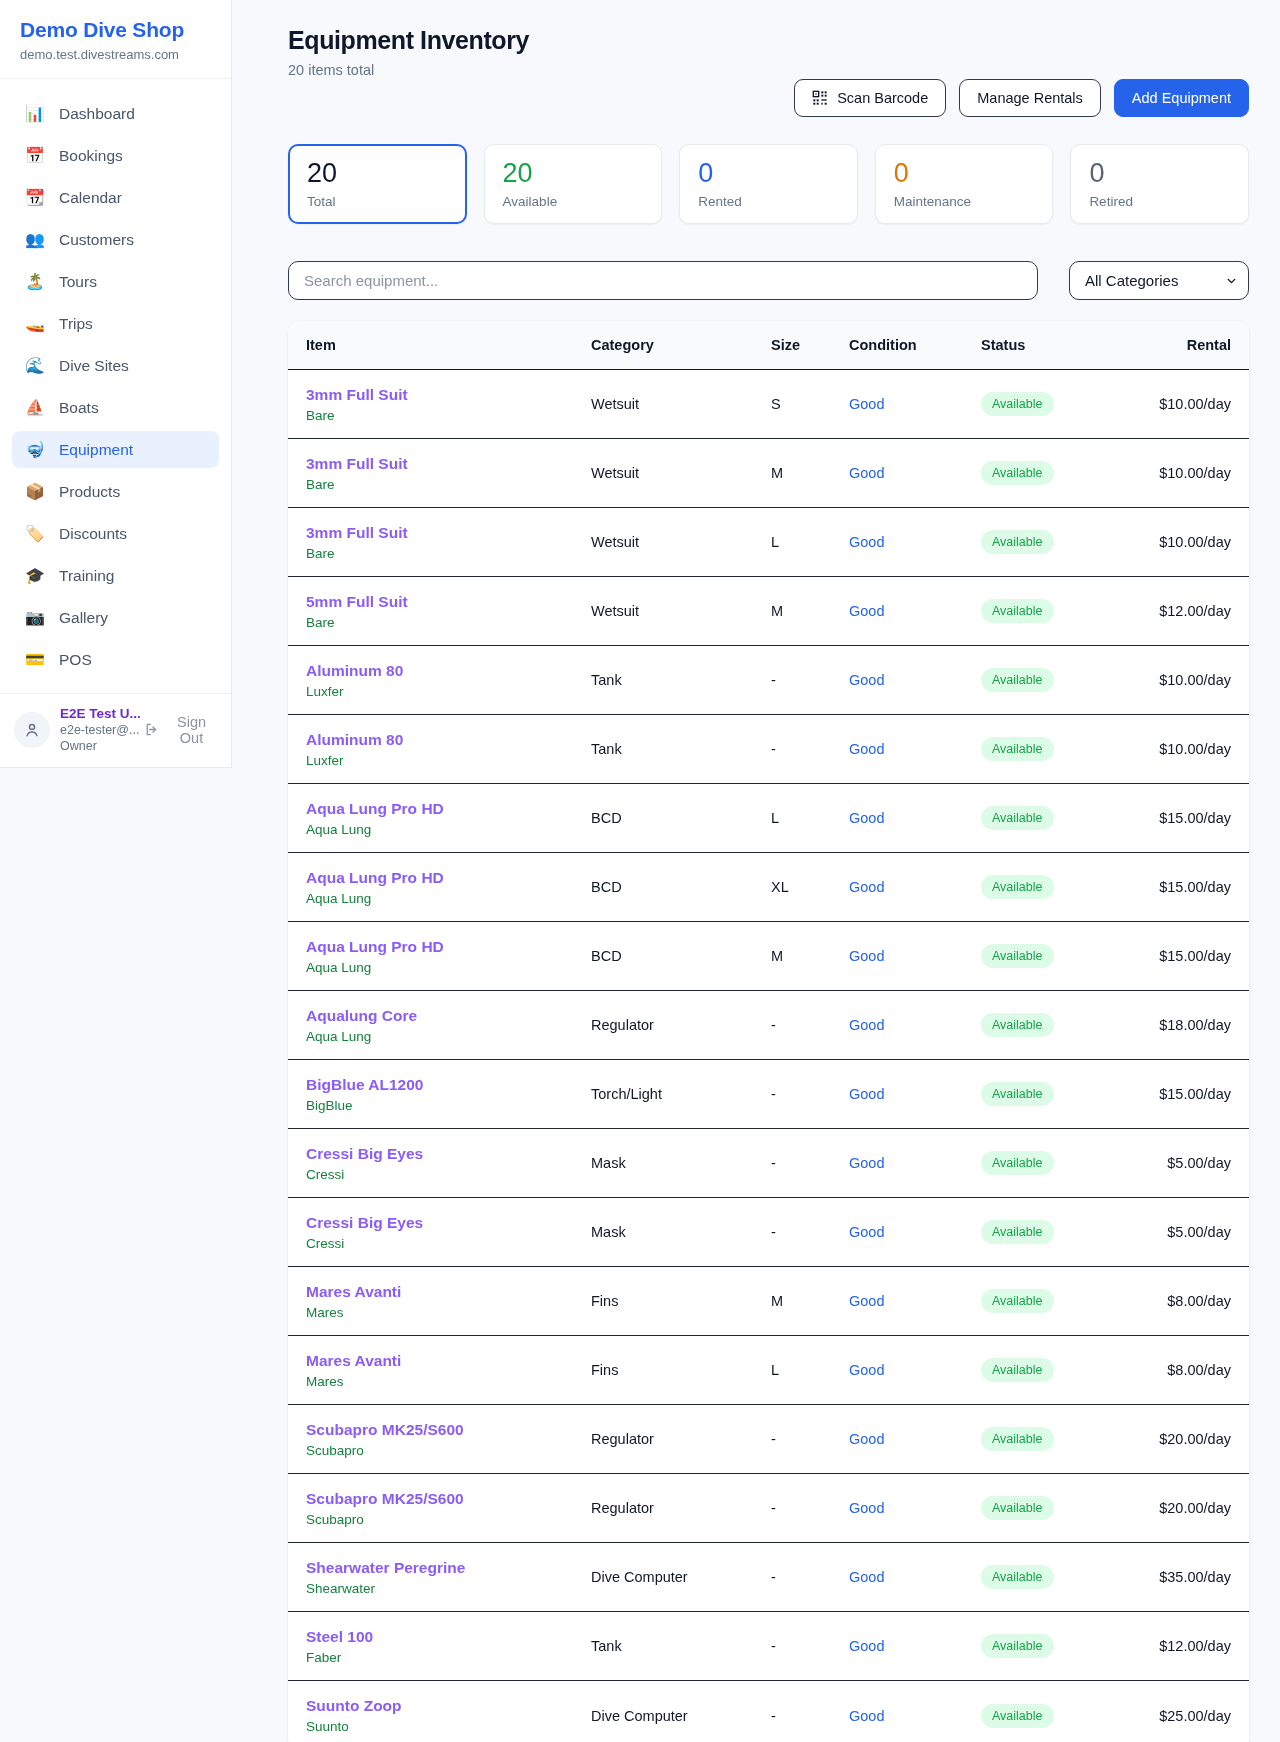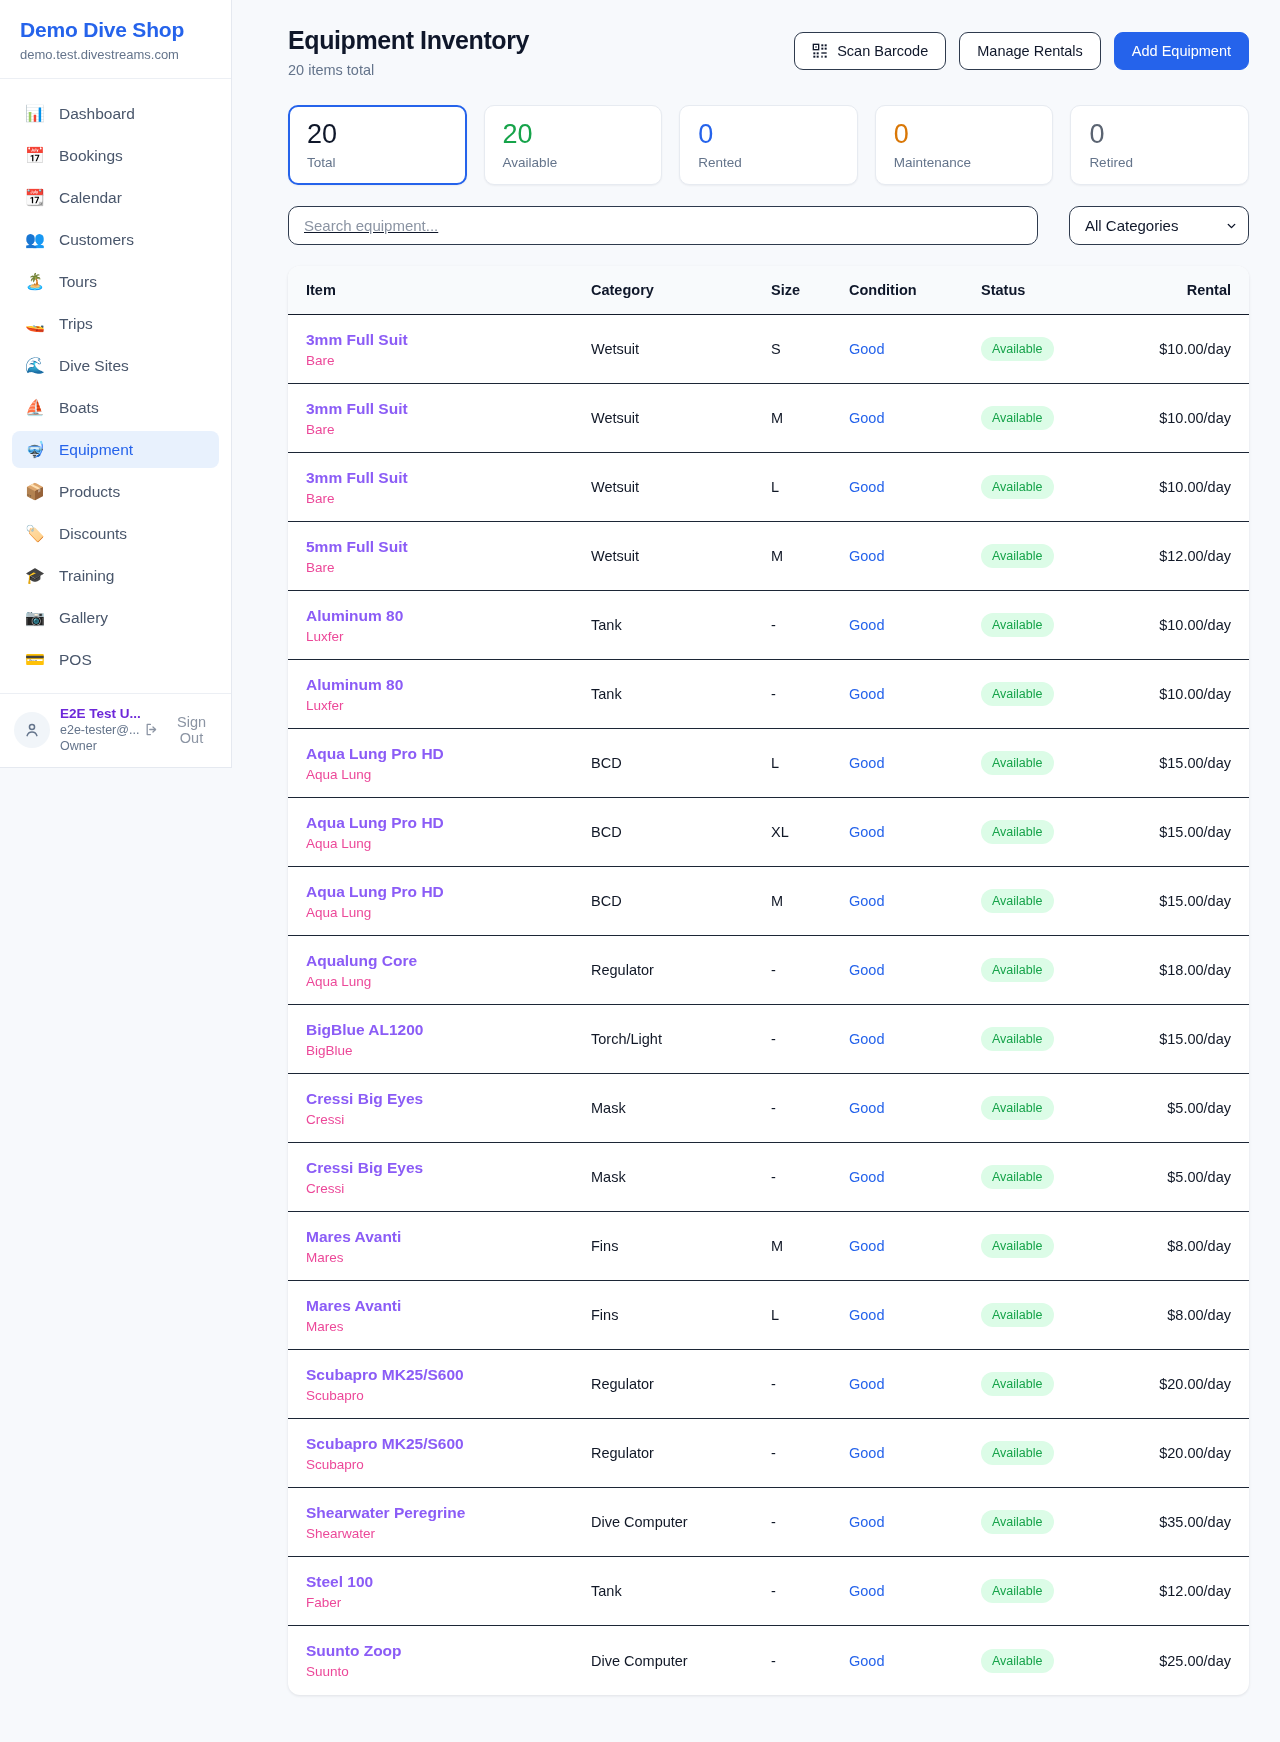--- a/index.html
+++ b/index.html
@@ -54,37 +54,37 @@
   
   .main { margin-left:260px; padding:26px 31px 28px 28px; }
   .page-header { display:flex; justify-content:space-between; align-items:flex-start; }
   .page-title { font-size:25px; font-weight:700; color:#0f172a; letter-spacing:-0.4px; }
   .page-subtitle { font-size:14.5px; color:#64748b; margin-top:7px; }
   .header-actions { display:flex; gap:13px; margin-top:6px; }
   .btn {
     display:inline-flex; align-items:center; gap:9px;
     font-family:inherit; font-size:14.5px; font-weight:500; color:#0f172a;
     background:#ffffff; border:1px solid #2e3a4d; border-radius:9px;
-    padding:10px 17px; cursor:pointer; white-space:nowrap;
+    padding:10px 17px; cursor:pointer; white-space:nowrap;margin-top:47px;
   }
   .btn-primary { background:#2563eb; border-color:#2563eb; color:#ffffff; font-weight:500; }
 
   
   .stats { display:flex; gap:17px; margin-top:27px; }
   .stat-card {
     flex:1; background:#ffffff; border:1px solid #e7ebf1; border-radius:10px;
     padding:13px 18px 14px; cursor:pointer;
     box-shadow:0 1px 2px rgba(15,23,42,.05);
   }
   .stat-card.selected { border:2px solid #2563eb; padding:12px 17px 13px; }
   .stat-value { font-size:27px; font-weight:400; }
   .stat-label { font-size:13.5px; color:#64748b; margin-top:5px; }
 
   
-  .filter-row { display:flex; gap:31px; margin-top:21px;text-decoration:underline; }
+  .filter-row { display:flex; gap:31px; margin-top:37px; }
   .search-input {
     flex:1; font-family:inherit; font-size:15px; color:#0f172a;
     border:1px solid #2e3a4d; border-radius:10px; padding:10px 15px;
     background:#ffffff; outline:none;
   }
   .search-input::placeholder { color:#8b94a3; }
   .select-wrap { position:relative; width:180px; }
   .select-wrap select {
     width:100%; height:100%; font-family:inherit; font-size:15px; color:#0f172a;
     border:1px solid #2e3a4d; border-radius:10px; padding:10px 30px 10px 15px;
@@ -104,21 +104,21 @@
     padding:0 18px;
   }
   .t-head {
     background:#f8fafc; border-bottom:1px solid #141c2b;
     height:49px; font-size:14.5px; font-weight:700; color:#0f172a;
   }
   .t-body .t-row { min-height:69px; border-bottom:1px solid #1c2636; }
   .t-body .t-row:last-child { border-bottom:none; }
   .cell-right { text-align:right; }
   .item-name { color:#8b5cf6; font-size:15.5px; font-weight:600; cursor:pointer; }
-  .item-brand { color:#ec4899; font-size:13.5px; margin-top:4px; }
+  .item-brand { color:#15803d; font-size:13.5px; margin-top:4px; }
   .cell-plain { font-size:14.5px; color:#111827; }
   .cond-link { font-size:14.5px; color:#2563eb; cursor:pointer; }
   .badge {
     display:inline-block; background:#dcfce7; color:#16a34a;
     font-size:12.5px; padding:5px 11px; border-radius:999px;
   }
   .rental { font-size:14.5px; color:#111827; }
 </style>
 </head>
 <body>

